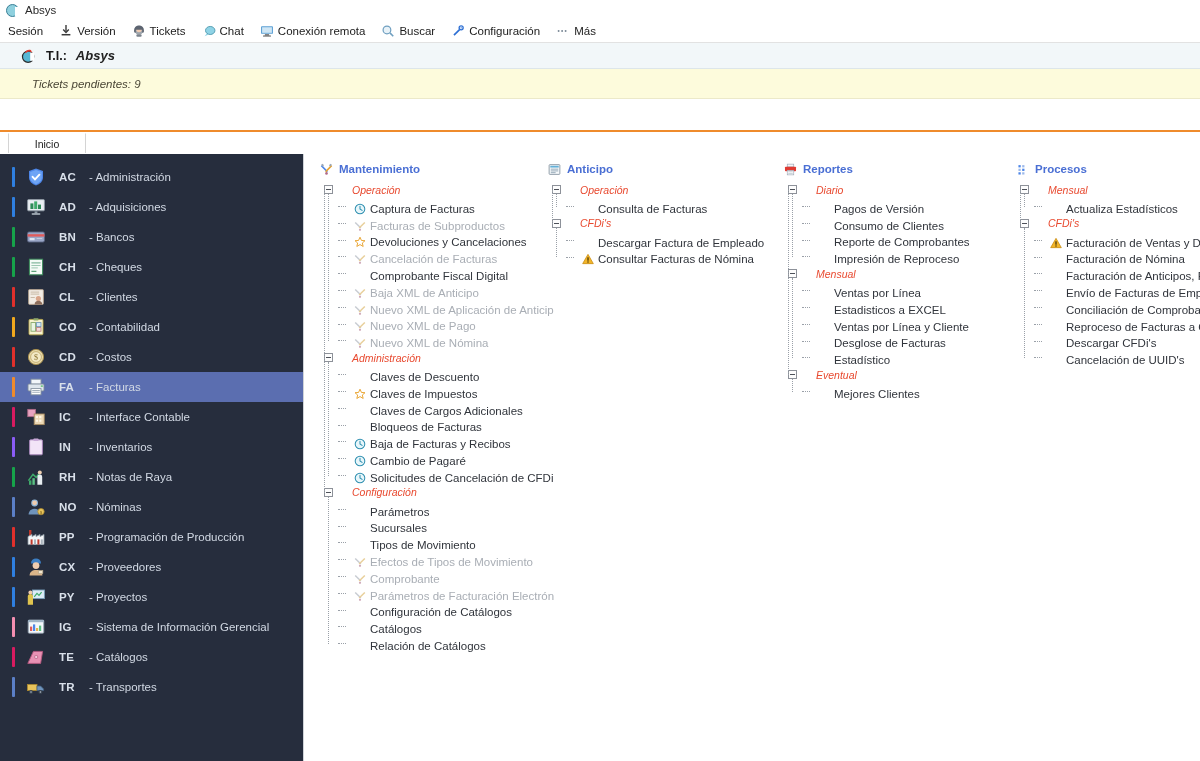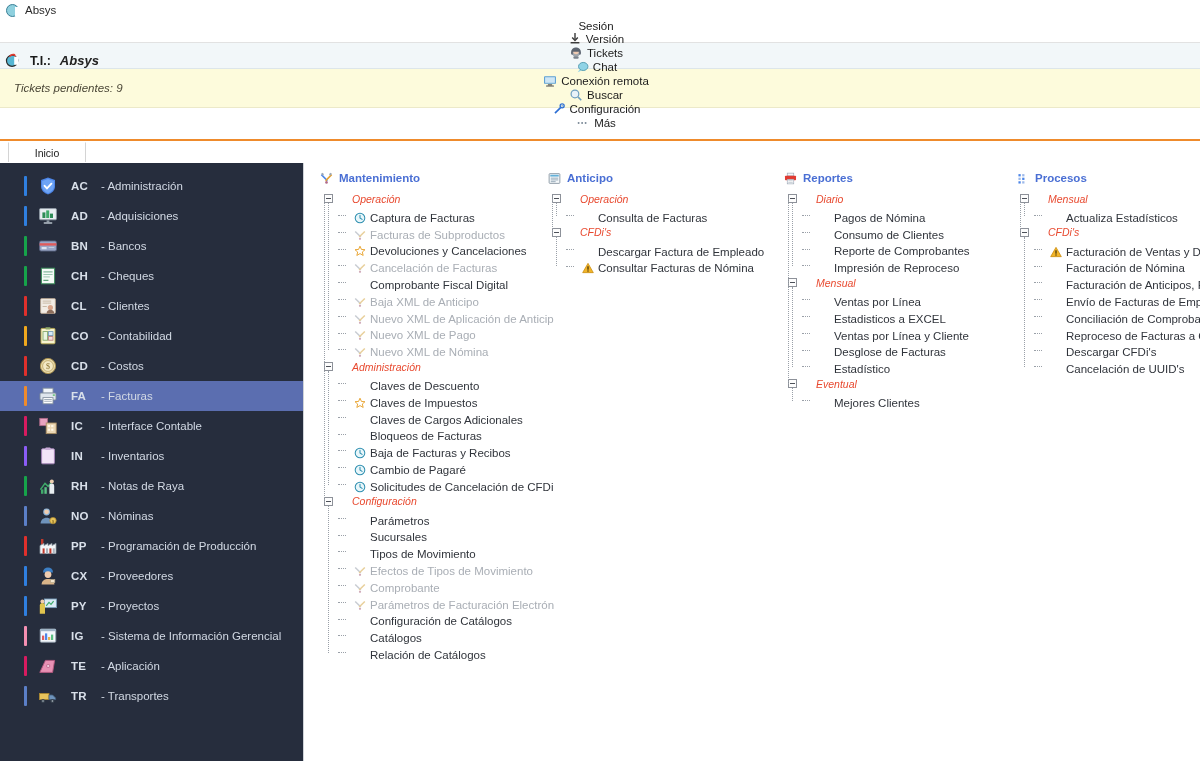--- a/index.html
+++ b/index.html
@@ -27,46 +27,45 @@
     content: ""; position: absolute; right: -1px; top: 2px;
     width: 4px; height: 9px; background: #ffffff;
   }
 
   
   .toolbar {
     height: 23px; display: flex; align-items: center;
     background: #ffffff; padding-left: 8px;
     font-size: 11.5px; color: #1b1b1b;
     border-bottom: 1px solid #e2e2e2;
-    flex-direction: column;
   }
   .tb-item {
     display: flex; align-items: center; gap: 4px;
     padding: 0 9px 0 0; margin-right: 7px; white-space: nowrap;
     cursor: default;
   }
   .tb-ico { width: 14px; height: 14px; flex: none; display:block; }
 
   
   .ti-bar {
-    height: 26px; display: flex; align-items: flex-end;
-    background: #f2f7f9; padding-left: 4px;
+    height: 26px; display: flex; align-items: center;
+    background: #f2f7f9; padding-left: 20px;
     border-bottom: 1px solid #dde6ea;
   }
   .ti-ico { width: 17px; height: 17px; flex: none; margin-right: 9px; }
   .ti-label { font-size: 12.5px; font-weight: bold; color: #1a1a1a; }
   .ti-value {
     font-size: 13px; font-style: italic; color: #222;
     margin-left: 9px; font-weight: bold;
   }
 
   
   .tickets-bar {
-    height: 39px; display: flex; align-items: center;
-    background: #fdfbdc; padding-left: 14px;
+    height: 30px; display: flex; align-items: center;
+    background: #fdfbdc; padding-left: 32px;
     font-size: 11.5px; font-style: italic; color: #4a4636;
     border-bottom: 1px solid #ece9c9;
   }
 
   
   .tabstrip {
     height: 24px; background: #ffffff;
     border-top: 2px solid #ef8b2c;
     display: flex; align-items: flex-end; padding-left: 8px;
     position: relative;
@@ -90,21 +89,21 @@
   .workspace { display: flex; height: 634px; background: #ffffff; }
 
   
   .sidebar {
     width: 304px; flex: none; background: #262d3d;
     padding-top: 8px; position: relative;
     border-right: 1px solid #cfd3d8;
   }
   .mod-row {
     height: 30px; display: flex; align-items: center;
-    padding-left: 24px; position: relative;
+    padding-left: 12px; position: relative;
   }
   .mod-row.selected { background: #5b6eb0; }
   .mod-bar { width: 3px; height: 20px; flex: none; border-radius: 1px; }
   .mod-ico {
     width: 20px; height: 20px; flex: none; margin-left: 11px;
     display: block;
   }
   .mod-code {
     margin-left: 13px; font-size: 11.5px; font-weight: bold;
     color: #d9e0ea; min-width: 22px; letter-spacing: .2px;
@@ -504,21 +503,21 @@
   </div>
   <div class="mod-row">
     <span class="mod-bar" style="background:#d81b60"></span>
     <span>
           <svg class="mod-ico" viewBox="0 0 20 20">
             <path d="M1.8 16.4 7.4 4.4h9.2l-2 12Z" fill="#e891b4" stroke="#b4577e" stroke-width=".9"></path>
             <rect x="8.8" y="8.6" width="2.8" height="2.8" rx=".5" fill="#f7d4e4" stroke="#b4577e" stroke-width=".7"></rect>
           </svg>
         </span>
     <span class="mod-code">TE</span>
-    <span class="mod-name">- Aplicación</span>
+    <span class="mod-name">- Catálogos</span>
   </div>
   <div class="mod-row">
     <span class="mod-bar" style="background:#5b7fc7"></span>
     <span>
           <svg class="mod-ico" viewBox="0 0 20 20">
             <rect x="1.4" y="7.4" width="9.6" height="6.2" fill="#e8c45c" stroke="#a8862e" stroke-width=".8"></rect>
             <path d="M11 9h3.6l3 3v1.6H11Z" fill="#6f93bb" stroke="#42607f" stroke-width=".8"></path>
             <circle cx="5" cy="15" r="2" fill="#3a4450"></circle>
             <circle cx="14.4" cy="15" r="2" fill="#3a4450"></circle>
             <circle cx="5" cy="15" r=".8" fill="#b6c0c9"></circle>
@@ -814,21 +813,21 @@
         <span class="col-head-txt">Reportes</span>
       </div>
       <div class="grp">
         <div class="grp-head">
           <span class="expander"></span>
           <span class="grp-title">Diario</span>
         </div>
         <div class="grp-items">
             <div class="mi">
           <span class="mi-ico blank"></span>
-          <span class="mi-txt">Pagos de Nómina</span>
+          <span class="mi-txt">Pagos de Versión</span>
         </div>
             <div class="mi">
           <span class="mi-ico blank"></span>
           <span class="mi-txt">Consumo de Clientes</span>
         </div>
             <div class="mi">
           <span class="mi-ico blank"></span>
           <span class="mi-txt">Reporte de Comprobantes</span>
         </div>
             <div class="mi">

